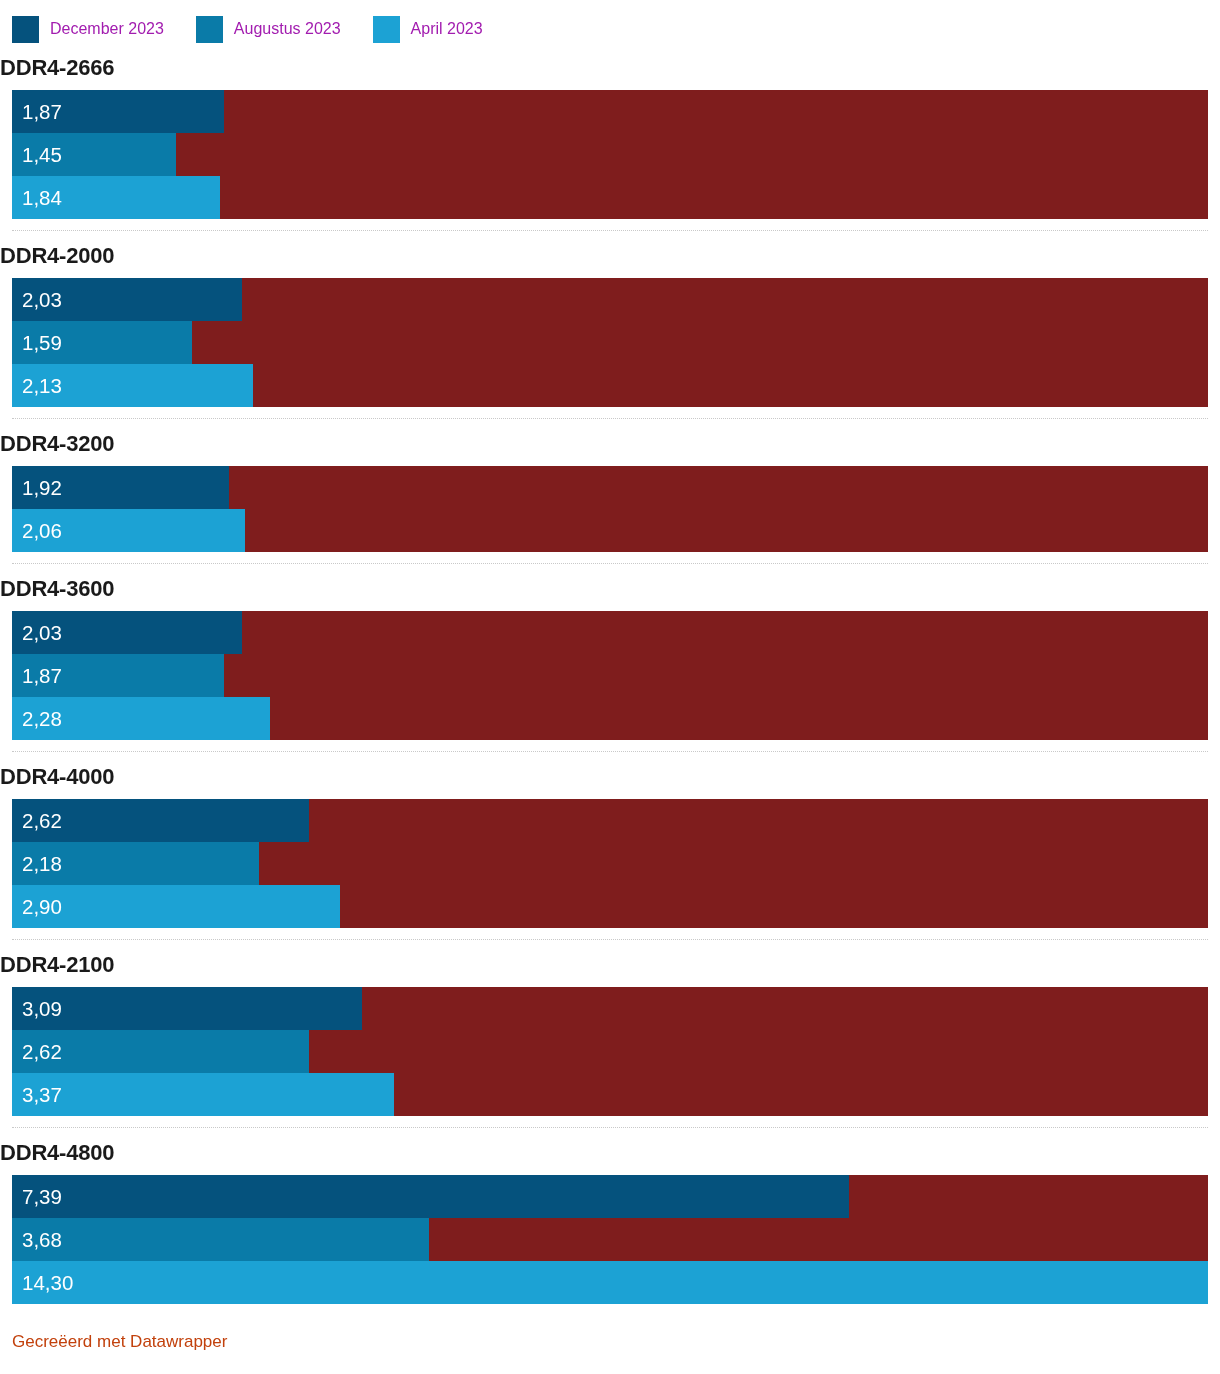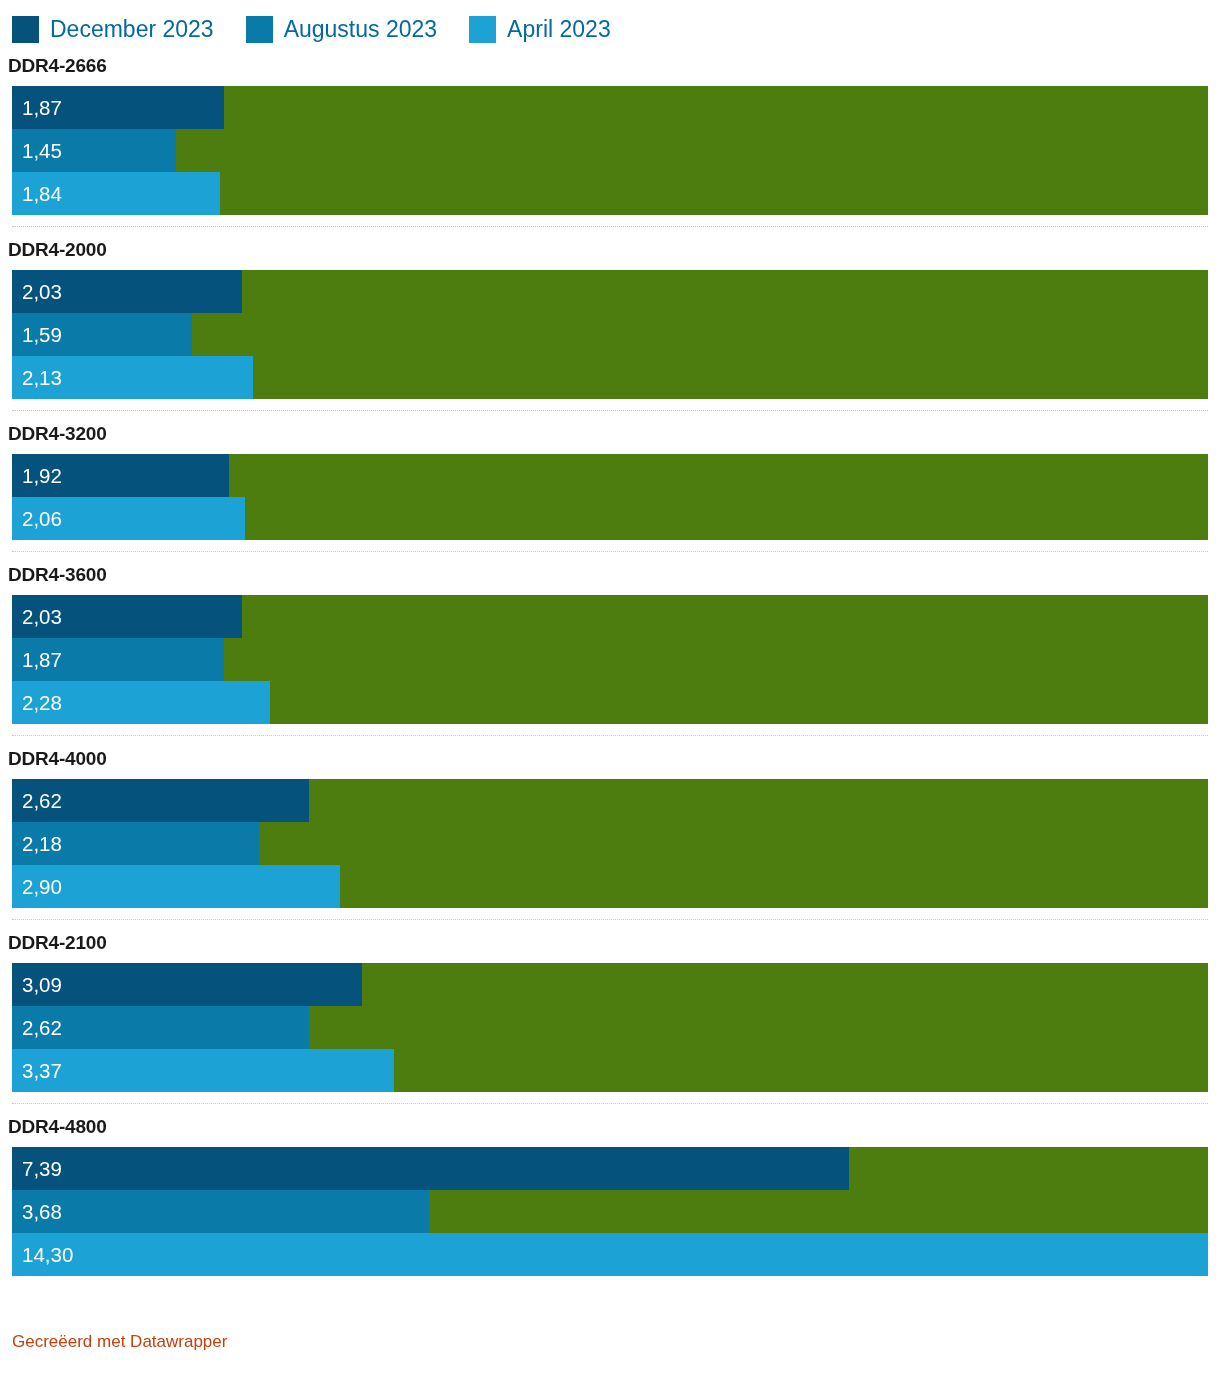--- a/index.html
+++ b/index.html
@@ -34,48 +34,48 @@
     align-items: center;
     margin-right: 32px;
   }
   .legend-swatch {
     width: 27px;
     height: 27px;
     margin-right: 11px;
     flex: 0 0 auto;
   }
   .legend-label {
-    font-size: 23px;
-    color: #0369a1;
+    font-size: 16px;
+    color: #a21caf;
     line-height: 1;
     white-space: nowrap;
   }
 
   
   .groups {
     padding: 0;
   }
   .group {
     position: relative;
   }
   .group-header {
-    font-size: 19px;
+    font-size: 22px;
     font-weight: bold;
     color: #1a1a1a;
-    padding: 11px 0 9px 8px;
+    padding: 11px 0 9px 0;
     letter-spacing: -0.2px;
   }
   .group-bars {
     margin: 0 12px;
     position: relative;
   }
   .bar-row {
     position: relative;
     height: 43px;
-    background: #4d7c0f;
+    background: #7f1d1d;
     overflow: hidden;
   }
   .bar-fill {
     position: absolute;
     left: 0;
     top: 0;
     bottom: 0;
     height: 100%;
   }
   .bar-value {

